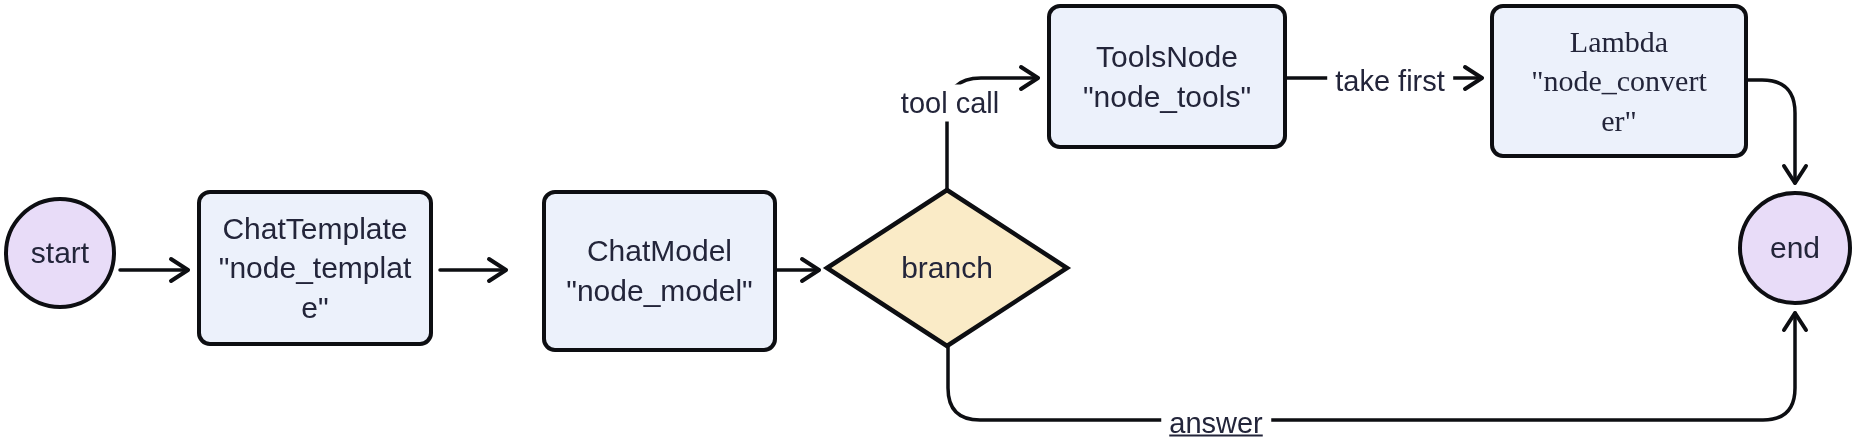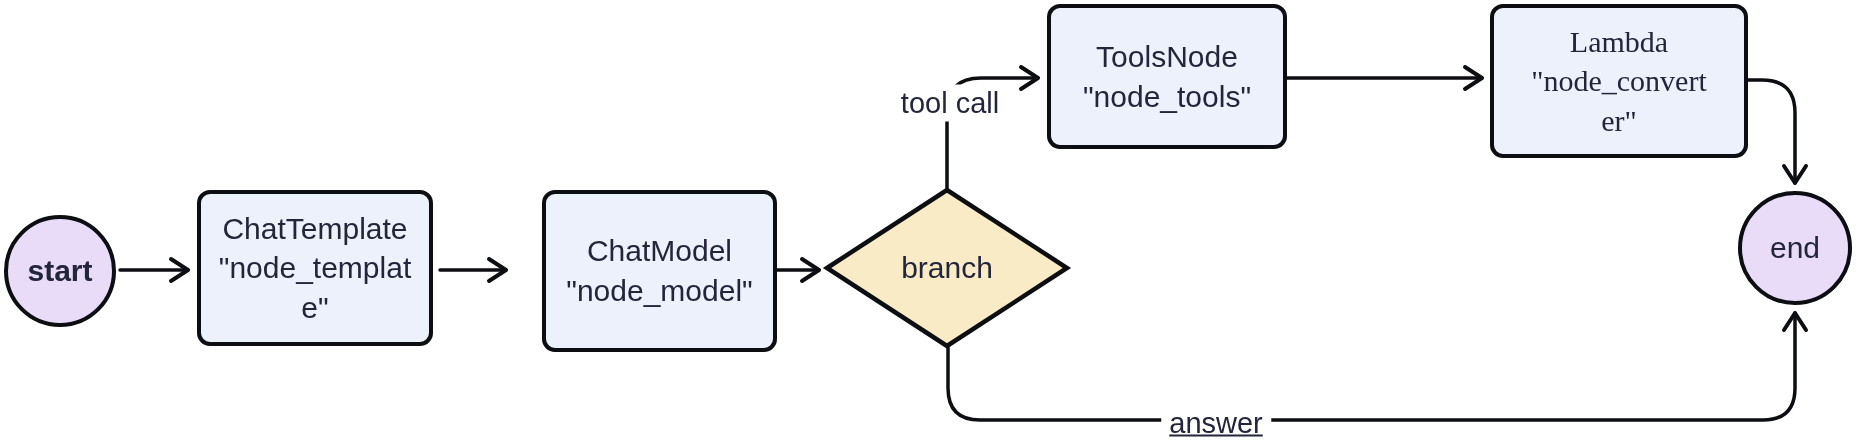--- a/index.html
+++ b/index.html
@@ -70,23 +70,24 @@
     <path class="edge" d="M 757 270 L 819 270" marker-end="url(#arrow)"></path>
     <path class="edge" d="M 947 190 L 947 112 Q 947 78 981 78 L 1038 78" marker-end="url(#arrow)"></path>
     <path class="edge" d="M 1287 78 L 1482 78" marker-end="url(#arrow)"></path>
     <path class="edge" d="M 1748 80 L 1762 80 Q 1795 80 1795 113 L 1795 183" marker-end="url(#arrow)"></path>
     <path class="edge" d="M 948 346 L 948 388 Q 948 420 980 420 L 1763 420 Q 1795 420 1795 388 L 1795 313" marker-end="url(#arrow)"></path>
 
     <polygon class="diamond" points="827,268 947,190 1067,268 947,346"></polygon>
   </svg>
 
   <div class="edge-label" style="left: 950px; top: 103px;">tool call</div>
+  <div class="edge-label" style="left: 1390px; top: 81px;">take first</div>
   <div class="edge-label" style="left: 1216px; top: 423px; text-decoration: underline;">answer</div>
 
-  <div class="node node-circle" style="left: 4px; top: 215px; width: 112px; height: 112px; font-weight: bold;">
+  <div class="node node-circle" style="left: 4px; top: 197px; width: 112px; height: 112px;">
     <span>start</span>
   </div>
 
   <div class="node node-box" style="left: 197px; top: 190px; width: 236px; height: 156px; justify-content: center;">
     <span>ChatTemplate
 "node_templat
 e"</span>
   </div>
 
   <div class="node node-box" style="left: 542px; top: 190px; width: 235px; height: 162px;">

